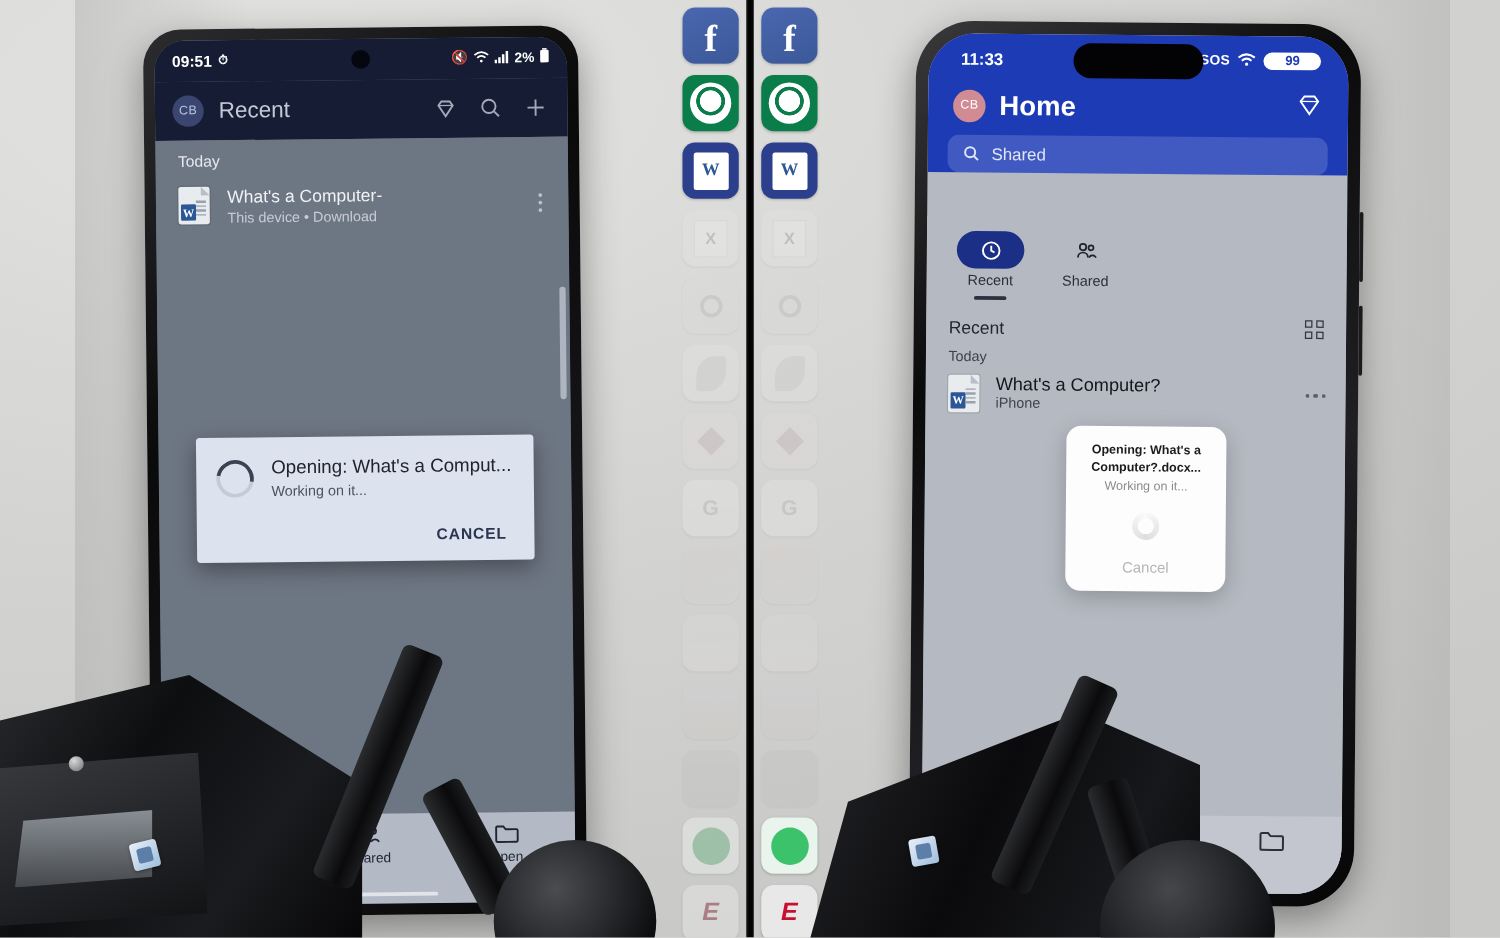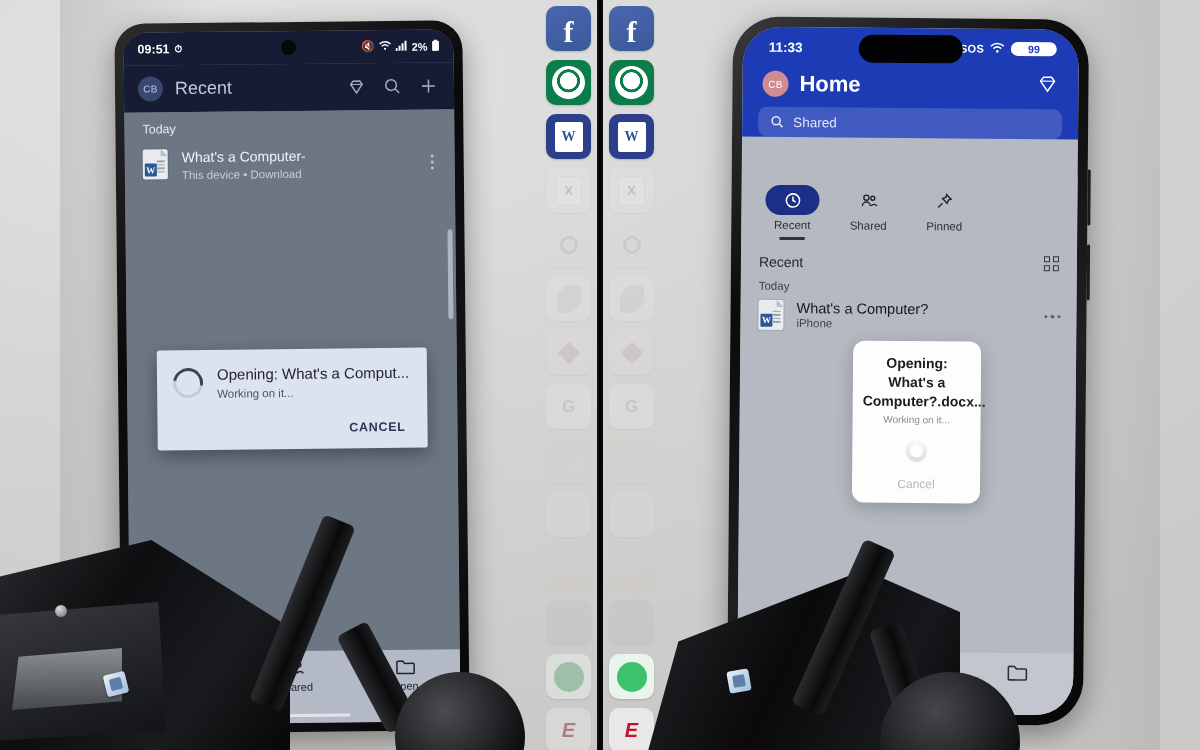--- a/index.html
+++ b/index.html
@@ -256,21 +256,21 @@
   .ip-row .rowtitle { font-size:14.5px; color:#13161b; }
   .ip-row .rowsub { font-size:11.5px; color:#40454f; margin-top:1px; }
   .dots-h { display:flex; gap:3px; opacity:.65; }
   .dots-h i { width:3.5px; height:3.5px; border-radius:50%; background:#2b3038; display:block; }
 
   .ip-dialog {
     position:absolute; left:113px; top:167px; width:128px;
     background:#fdfdfd; border-radius:12px; box-shadow:0 5px 18px rgba(0,0,0,.22);
     padding:13px 10px 10px; text-align:center;
   }
-  .ip-dialog .dtitle { font-size:14px; font-weight:bold; color:#1c1c1e; line-height:1.35; }
+  .ip-dialog .dtitle { font-size:10px; font-weight:bold; color:#1c1c1e; line-height:1.35; }
   .ip-dialog .dsub { font-size:10px; color:#8a8a8e; margin-top:3px; }
   .ip-spin { height:52px; display:flex; align-items:center; justify-content:center; }
   .ip-spin .sp { width:22px; height:22px; border-radius:50%;
     background:conic-gradient(from 0deg, rgba(170,170,175,.1), rgba(150,150,155,.55), rgba(170,170,175,.05));
     mask:radial-gradient(circle, transparent 40%, #000 42%);
     -webkit-mask:radial-gradient(circle, transparent 40%, #000 42%); opacity:.55; }
   .ip-dialog .cancel { font-size:12px; color:#b6b6ba; padding-bottom:2px; }
 
   .ip-nav {
     position:absolute; left:0; right:0; bottom:0; height:62px;
@@ -617,29 +617,20 @@
             <div class="chip">
               <svg width="19" height="17" viewBox="0 0 22 18">
                   <circle cx="8" cy="5" r="3"></circle>
                   <circle cx="15.4" cy="5.6" r="2.3"></circle>
                   <path d="M3.4 14.6 a4.6 4.6 0 0 1 9.2 0"></path>
                   <path d="M13.6 14.6 a3.8 3.8 0 0 1 6.6 0"></path>
                 </svg>
             </div>
             <div class="tlabel">Shared</div>
           </div>
-          <div class="ip-tab">
-            <div class="chip">
-              <svg width="18" height="18" viewBox="0 0 20 20">
-                  <path d="M12.4 2.6 L17.4 7.6 l-3 1 -1.4 3.6 -5.2 -5.2 3.6 -1.4 Z"></path>
-                  <path d="M7.8 12.2 L3 17"></path>
-                </svg>
-            </div>
-            <div class="tlabel">Pinned</div>
-          </div>
         </div>
 
         <div class="ip-sechead">
           <span>Recent</span>
           <span class="gridicon">
               <i></i>
               <i></i>
               <i></i>
               <i></i>
             </span>

